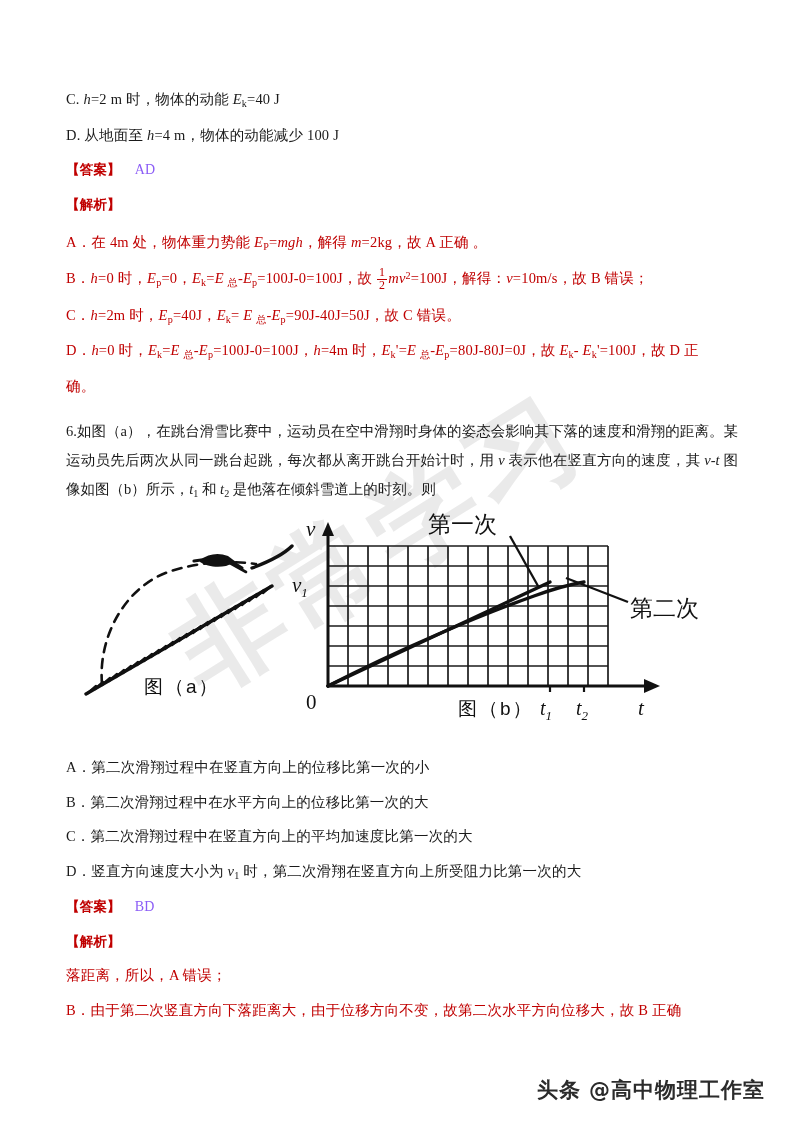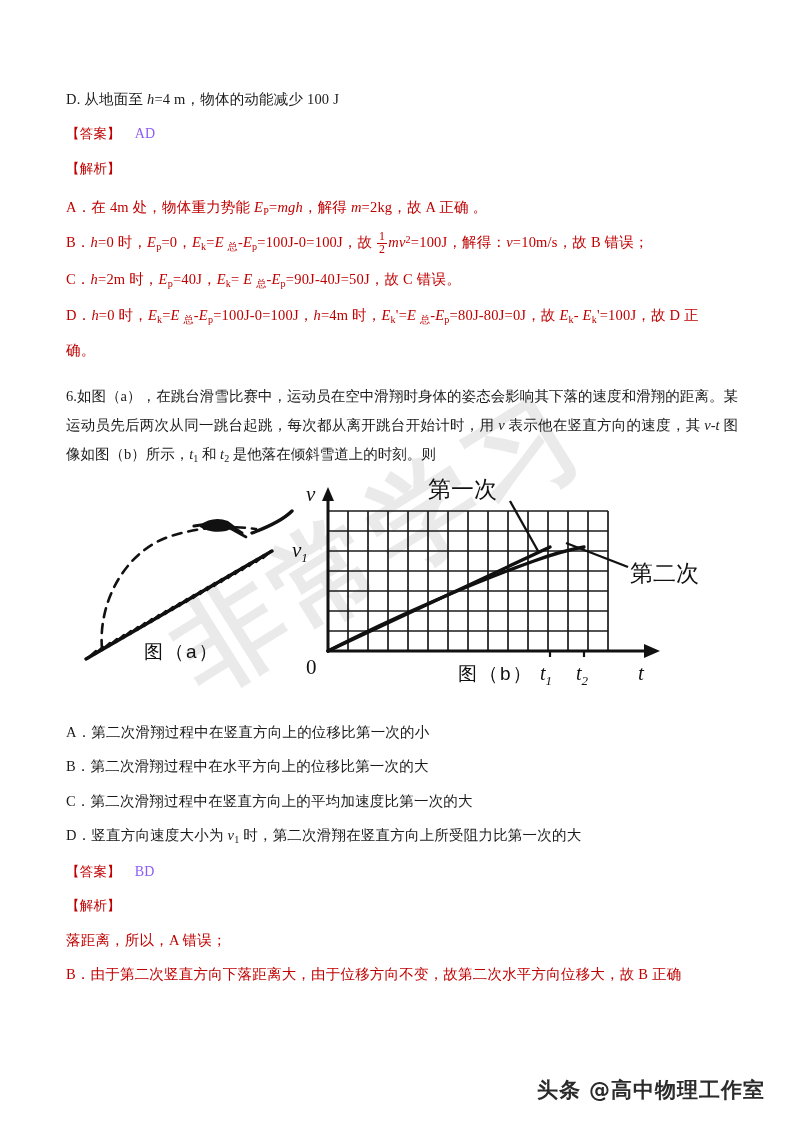--- a/index.html
+++ b/index.html
@@ -42,21 +42,21 @@
   .red   { color: #c00000; }
 
   .red .line, .line.red { color: #c00000; }
 
   .italic { font-style: italic; }
   .sub { font-size: 0.7em; vertical-align: -0.28em; }
   .sup { font-size: 0.7em; vertical-align: 0.45em; }
 
   .ans-head {
     font-family: "DejaVu Sans", "Liberation Sans", sans-serif;
-    font-weight: normal;
+    font-weight: bold;
     font-size: 13.5px;
     color: #c00000;
   }
   .ans-val {
     font-family: "Liberation Serif", serif;
     font-weight: normal;
     font-size: 14px;
     color: #8b5cf6;
     margin-left: 14px;
   }
@@ -170,20 +170,23 @@
 
   <div class="wm-diag">
     <span>非常学习</span>
   </div>
 
   <div class="content">
 
     <div>
 
 
+      <p class="line black">
+        C.&nbsp;<span class="italic">h</span>=2 m 时，物体的动能 <span class="italic">E</span><span class="sub">k</span>=40 J
+      </p>
 
       <p class="line black">
         D.&nbsp;从地面至 <span class="italic">h</span>=4 m，物体的动能减少 100 J
       </p>
     </div>
 
     <p class="line">
       <span class="ans-head">【答案】</span><span class="ans-val">AD</span>
     </p>
 

